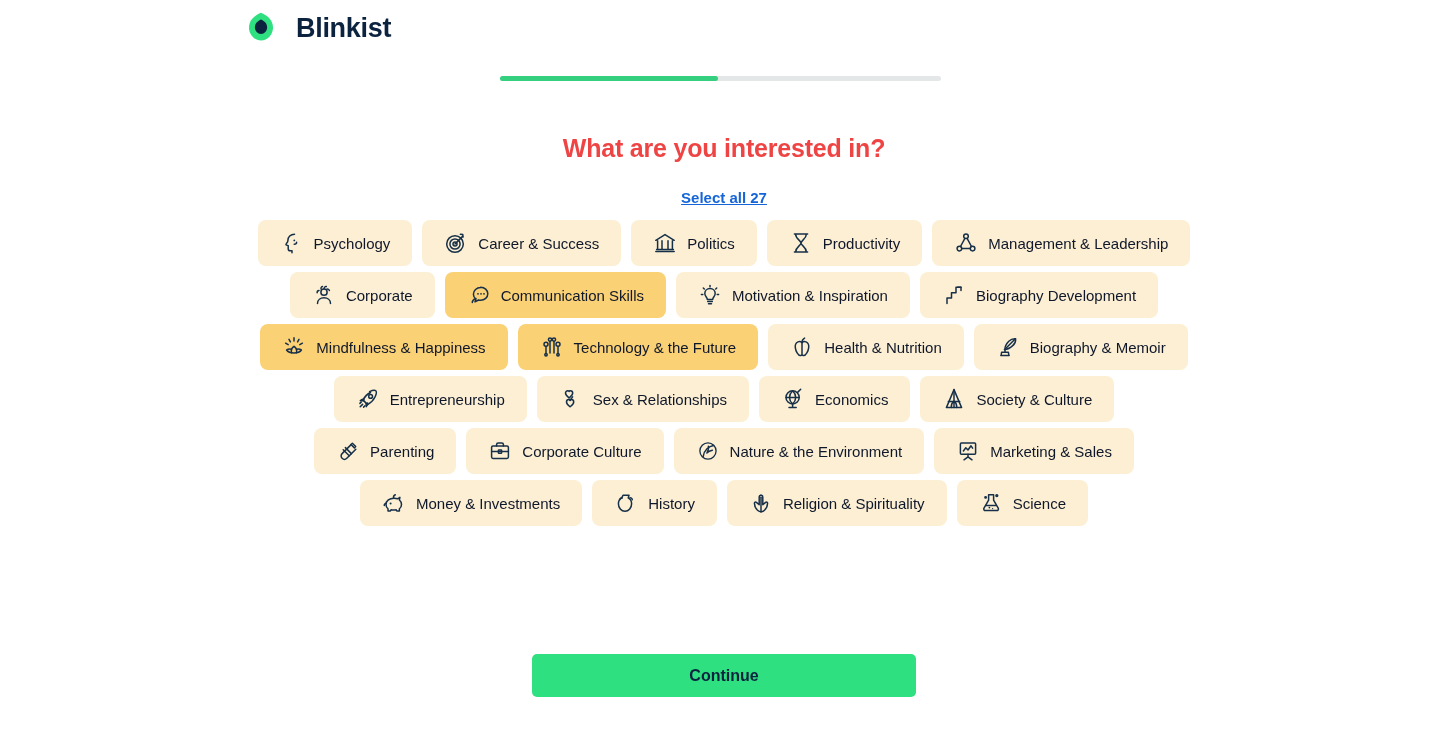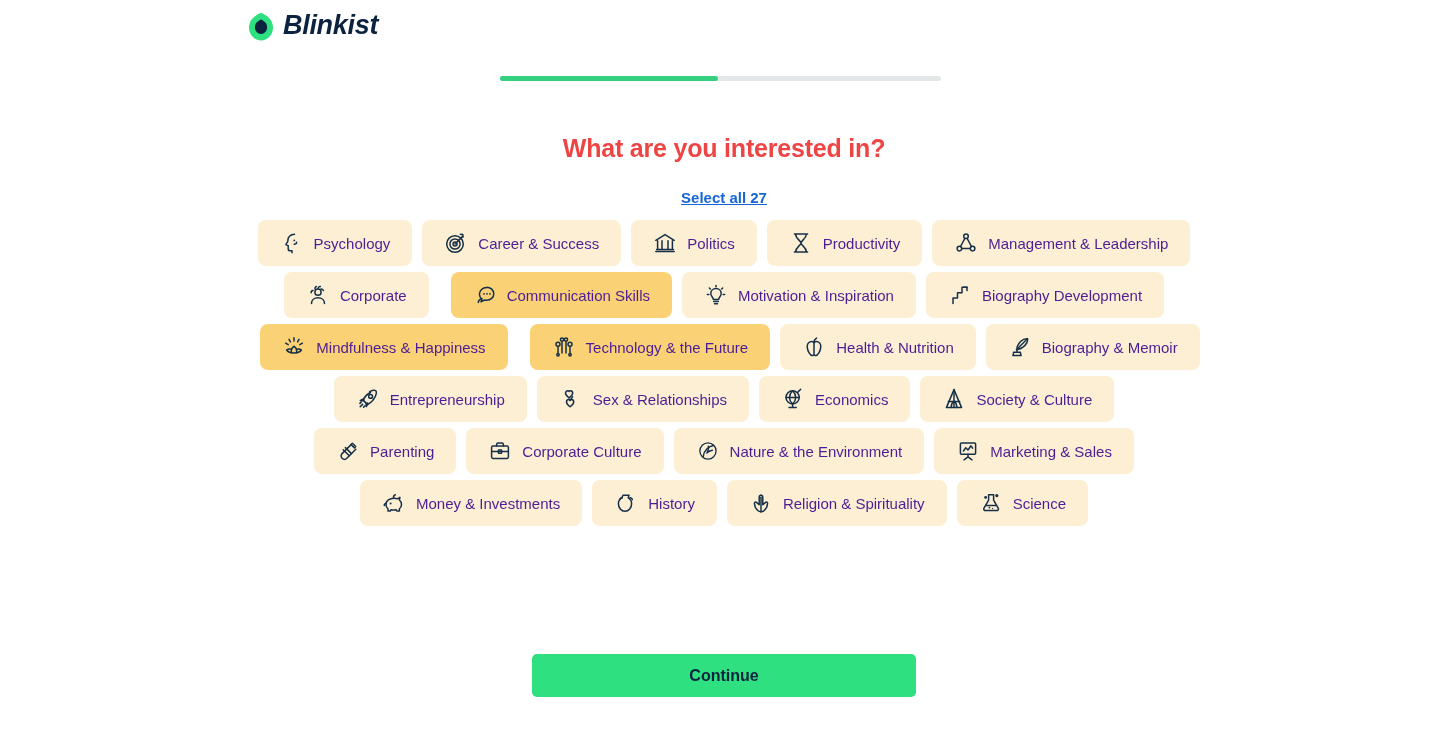--- a/index.html
+++ b/index.html
@@ -16,23 +16,22 @@
     height: 737px;
     background: #fff;
   }
 
   
   .logo-wrap {
     position: absolute;
     left: 248px;
     top: 12px;
     display: flex;
-    align-items: flex-start;
-    gap: 9px;
-    font-style: italic;
+    align-items: flex-end;
+    gap: 22px;
   }
   .logo-mark { width: 26px; height: 30px; display: block; }
   .logo-text {
     font-size: 27px;
     font-weight: bold;
     color: #0c2340;
     letter-spacing: -0.3px;
     line-height: 1;
   }
 
@@ -96,32 +95,32 @@
     align-items: center;
     gap: 10px;
     height: 46px;
     padding: 0 22px;
     border-radius: 8px;
     background: #fcefd3;
     cursor: pointer;
     white-space: nowrap;
     user-select: none;
   }
-  .chip.selected { background: #fbd176; margin-left: 12px; }
+  .chip.selected { background: #fbd176; }
   .chip-icon {
     width: 24px;
     height: 24px;
     flex: 0 0 24px;
     display: block;
     color: #173049;
   }
   .chip-icon svg { display: block; width: 24px; height: 24px; }
   .chip-label {
     font-size: 15px;
-    color: #4c1d95;
+    color: #0f172a;
     line-height: 1;
   }
 
   
   .continue-btn {
     position: absolute;
     left: 532px;
     top: 654px;
     width: 384px;
     height: 43px;

